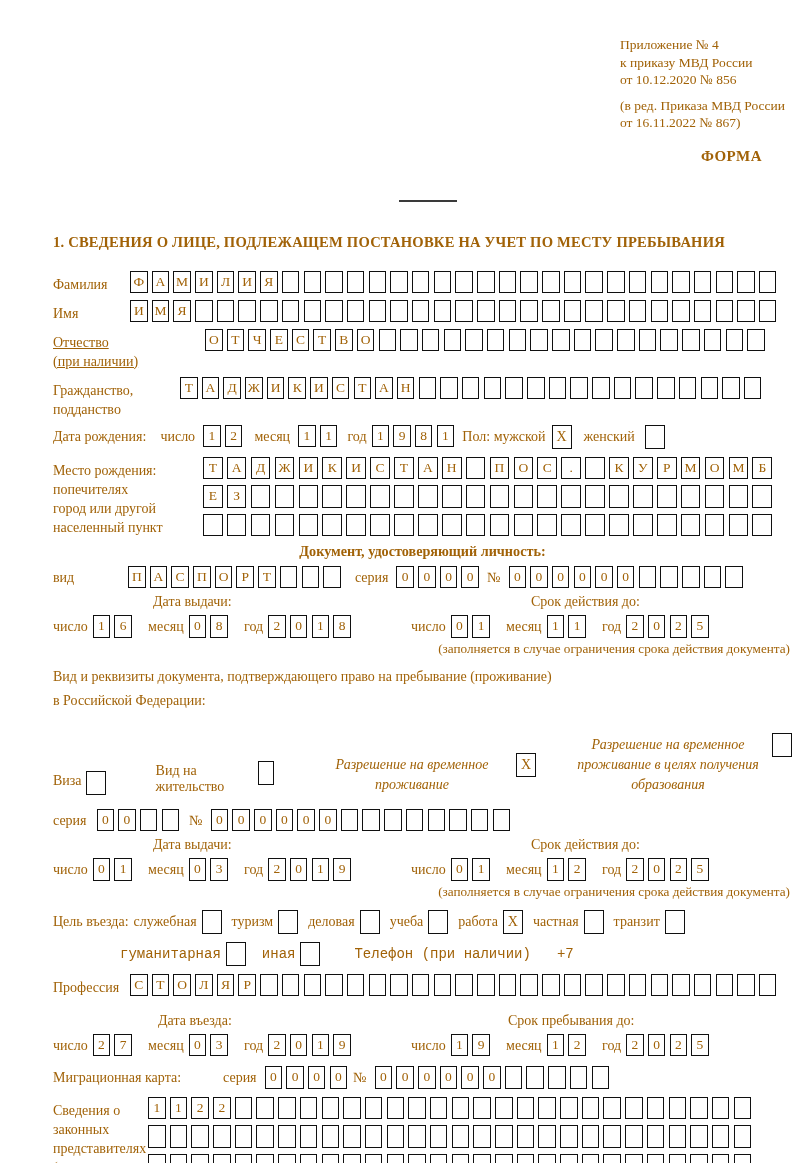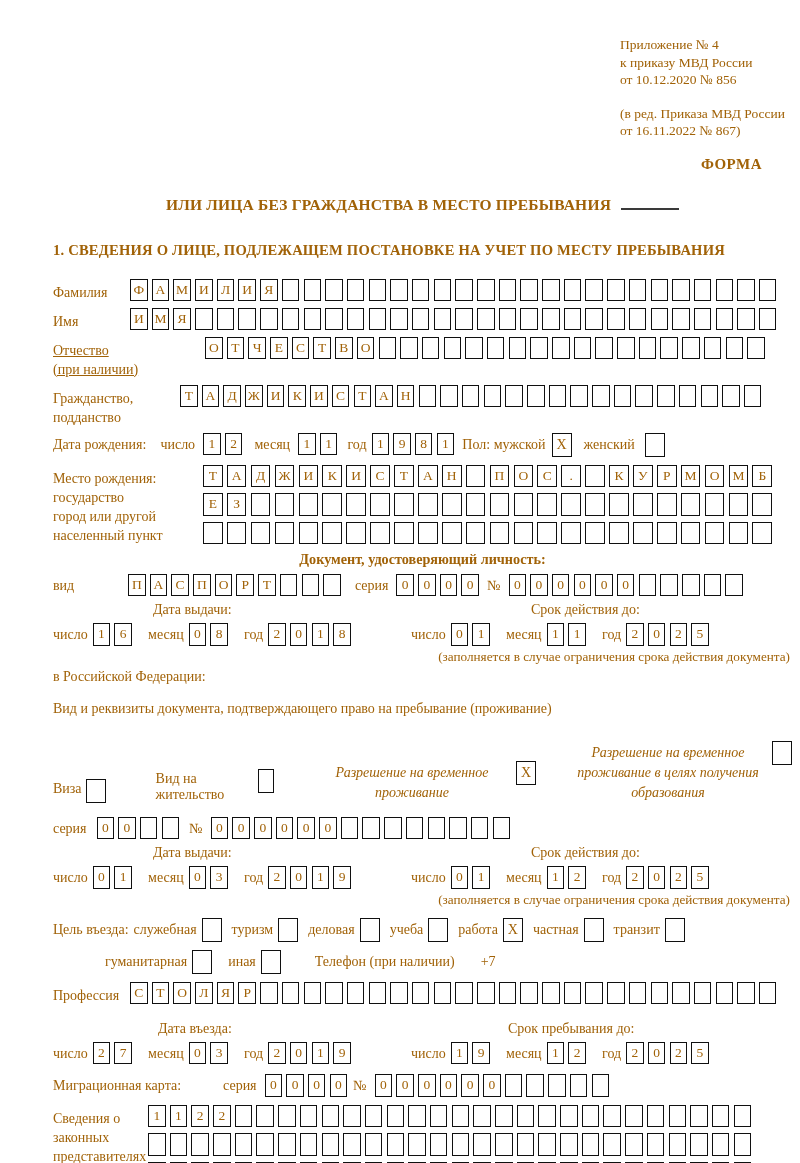--- a/index.html
+++ b/index.html
@@ -3,21 +3,21 @@
 <meta charset="utf-8">
 <style>
   html,body { margin:0; padding:0; background:#ffffff; }
   .page {
     position:relative; width:800px; height:1163px; box-sizing:border-box;
     padding:36px 8px 0 53px; background:#fff; color:#a16207;
     font-family:"Liberation Serif","DejaVu Serif",serif; font-size:14px;
     overflow:hidden;
   }
   .hdr { margin-left:567px; font-size:13.5px; line-height:17.5px; }
-  .hdr .gap { margin-top:16px; }
+  .hdr .gap { margin-top:8px; }
   .forma { text-align:right; padding-right:30px; font-weight:bold; font-size:15px; margin-top:16px; letter-spacing:0.5px; }
   .title { text-align:center; font-weight:bold; font-size:15.5px; margin-top:20px; line-height:23px; letter-spacing:0.2px; }
   .blank-underline { display:inline-block; width:58px; border-bottom:2px solid #3a3a3a; height:14px; margin-left:10px; vertical-align:baseline; }
   .heading1 { font-weight:bold; font-size:14.6px; margin-top:26px; letter-spacing:0.2px; }
 
   .frow { display:flex; align-items:flex-start; margin-bottom:6px; }
   .lblcol { flex:0 0 auto; padding-top:4px; line-height:19px; }
   .w77 { flex-basis:77px; } .w127 { flex-basis:127px; } .w150 { flex-basis:150px; }
   .w152 { flex-basis:152px;text-decoration:underline; } .w95 { flex-basis:95px; }
   .boxes { white-space:nowrap; display:inline-block; }
@@ -49,39 +49,39 @@
 
   .plain { line-height:24px; }
   .optrow { display:flex; align-items:flex-end; margin-top:20px;gap:24px; }
   .opt { display:flex; align-items:flex-start; }
   .optlabel { width:192px; text-align:center; line-height:20px; padding-top:2px;font-style:italic; }
   .opt .chk { margin-left:8px; margin-top:0; }
 
   .goalrow { display:flex; align-items:flex-start; margin-top:10px; }
   .goalrow .inline-lbl { padding-top:4px; }
   .goalrow .chk { margin:0 10px 0 5px; }
-  .goal2 { margin-left:52px; margin-top:8px; }
+  .goal2 { margin-left:67px; margin-top:8px;font-family:Liberation Mono, monospace; }
 </style>
 </head>
 <body>
 
 <div class="page">
 
   <div class="hdr">
     <div>Приложение № 4</div>
     <div>к приказу МВД России</div>
     <div>от 10.12.2020 № 856</div>
     <div class="gap">(в ред. Приказа МВД России</div>
     <div>от 16.11.2022 № 867)</div>
   </div>
 
   <div class="forma">ФОРМА</div>
 
   <div class="title">
-    <div><span>ИЛИ ЛИЦА БЕЗ ГРАЖДАНСТВА В МЕСТО ПРЕБЫВАНИЯ</span><span class="blank-underline"></span></div>
+    <div><span class="blank-underline"></span></div>
   </div>
 
   <div class="heading1">1. СВЕДЕНИЯ О ЛИЦЕ, ПОДЛЕЖАЩЕМ ПОСТАНОВКЕ НА УЧЕТ ПО МЕСТУ ПРЕБЫВАНИЯ</div>
 
   <div class="frow" style="margin-top:20px;">
     <div class="lblcol w77">Фамилия</div>
     <div class="boxes"><span class="box">Ф</span><span class="box">А</span><span class="box">М</span><span class="box">И</span><span class="box">Л</span><span class="box">И</span><span class="box">Я</span><span class="box"></span><span class="box"></span><span class="box"></span><span class="box"></span><span class="box"></span><span class="box"></span><span class="box"></span><span class="box"></span><span class="box"></span><span class="box"></span><span class="box"></span><span class="box"></span><span class="box"></span><span class="box"></span><span class="box"></span><span class="box"></span><span class="box"></span><span class="box"></span><span class="box"></span><span class="box"></span><span class="box"></span><span class="box"></span><span class="box"></span></div>
   </div>
 
   <div class="frow">
@@ -115,21 +115,21 @@
     <span class="boxes"><span class="box">1</span><span class="box">9</span><span class="box">8</span><span class="box">1</span></span>
     <span class="inline-lbl" style="margin:4px 6px 0 4px; padding-top:0;">Пол: мужской</span>
     <span class="chk">X</span>
     <span class="inline-lbl" style="margin:4px 10px 0 12px; padding-top:0;">женский</span>
     <span class="chk"></span>
   </div>
 
   <div class="frow" style="margin-top:8px;">
     <div class="lblcol w150">
       <div>Место рождения:</div>
-      <div>государство</div>
+      <div>попечителях</div>
       <div>город или другой</div>
       <div>населенный пункт</div>
     </div>
     <div>
       <div class="boxes wide" style="display:block; margin-bottom:6px;"><span class="box">Т</span><span class="box">А</span><span class="box">Д</span><span class="box">Ж</span><span class="box">И</span><span class="box">К</span><span class="box">И</span><span class="box">С</span><span class="box">Т</span><span class="box">А</span><span class="box">Н</span><span class="box"></span><span class="box">П</span><span class="box">О</span><span class="box">С</span><span class="box">.</span><span class="box"></span><span class="box">К</span><span class="box">У</span><span class="box">Р</span><span class="box">М</span><span class="box">О</span><span class="box">М</span><span class="box">Б</span></div>
       <div class="boxes wide" style="display:block; margin-bottom:6px;"><span class="box">Е</span><span class="box">З</span><span class="box"></span><span class="box"></span><span class="box"></span><span class="box"></span><span class="box"></span><span class="box"></span><span class="box"></span><span class="box"></span><span class="box"></span><span class="box"></span><span class="box"></span><span class="box"></span><span class="box"></span><span class="box"></span><span class="box"></span><span class="box"></span><span class="box"></span><span class="box"></span><span class="box"></span><span class="box"></span><span class="box"></span><span class="box"></span></div>
       <div class="boxes wide" style="display:block;"><span class="box"></span><span class="box"></span><span class="box"></span><span class="box"></span><span class="box"></span><span class="box"></span><span class="box"></span><span class="box"></span><span class="box"></span><span class="box"></span><span class="box"></span><span class="box"></span><span class="box"></span><span class="box"></span><span class="box"></span><span class="box"></span><span class="box"></span><span class="box"></span><span class="box"></span><span class="box"></span><span class="box"></span><span class="box"></span><span class="box"></span><span class="box"></span></div>
     </div>
   </div>
 
@@ -161,22 +161,22 @@
       <span class="lbl first">число</span>
       <span class="boxes"><span class="box">0</span><span class="box">1</span></span>
       <span class="lbl">месяц</span>
       <span class="boxes"><span class="box">1</span><span class="box">1</span></span>
       <span class="lbl">год</span>
       <span class="boxes"><span class="box">2</span><span class="box">0</span><span class="box">2</span><span class="box">5</span></span>
     </div>
   </div>
   <div class="note">(заполняется в случае ограничения срока действия документа)</div>
 
+  <div class="plain" style="margin-top:8px;">Вид и реквизиты документа, подтверждающего право на пребывание (проживание)</div>
   <div class="plain">в Российской Федерации:</div>
-  <div class="plain" style="margin-top:8px;">Вид и реквизиты документа, подтверждающего право на пребывание (проживание)</div>
 
   <div class="optrow">
     <div class="opt">
       <span class="inline-lbl" style="padding-top:2px;">Виза</span>
       <span class="chk" style="margin-left:4px;"></span>
     </div>
     <div class="opt" style="margin-left:26px;">
       <span class="inline-lbl" style="padding-top:2px;">Вид на жительство</span>
       <span class="chk" style="margin-left:12px;"></span>
     </div>

